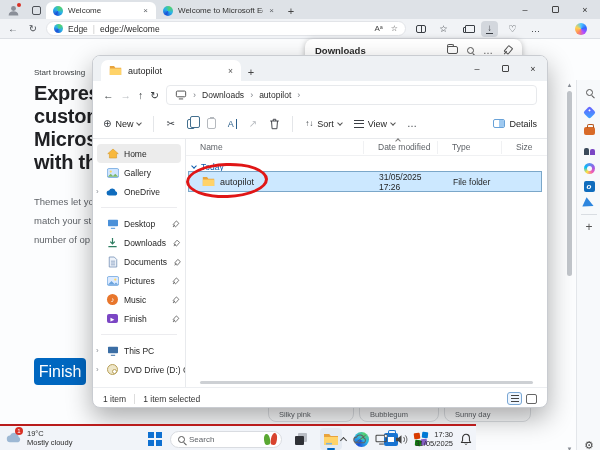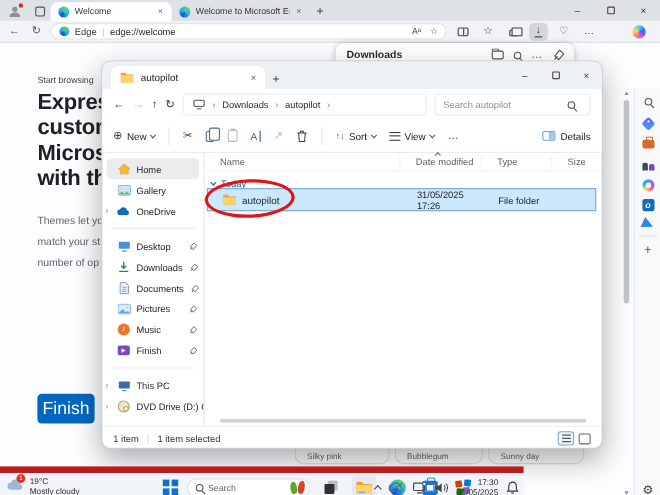--- a/index.html
+++ b/index.html
@@ -142,21 +142,21 @@
   .viewtoggles { margin-left:auto; display:flex; gap:4px; align-items:center; }
   .vw-details { width:15px; height:13px; border:1px solid #7aa7d4; border-radius:3px; background:#eef6ff; display:flex; align-items:center; justify-content:center; }
   .vw-details i { width:8px; height:7px; border-top:1.2px solid #444; border-bottom:1.2px solid #444; position:relative; }
   .vw-details i::after { content:""; position:absolute; left:0; top:2.2px; width:8px; height:1.2px; background:#444; }
   .vw-thumb { width:11px; height:10px; border:1.2px solid #666; border-radius:2px; }
 
   
   .ellipse { position:absolute; left:186px; top:163px; width:82px; height:35px; border:3px solid #e01616; border-radius:50%; transform:rotate(-2deg); z-index:12; }
 
   
-  .taskbar { position:absolute; left:0; top:424px; width:476px; height:26px; background:#f1f4f9; border-top:6px solid #b91c1c; z-index:20; }
+  .taskbar { position:absolute; left:0; top:424px; width:476px; height:26px; background:#f1f4f9; border-top:2px solid #b91c1c; z-index:20; }
   .weather { position:absolute; left:6px; top:3px; display:flex; align-items:center; gap:4px; }
   .wtexts { font-size:7.5px; color:#2b2b2b; line-height:9px; }
   .wbadge { position:absolute; left:9px; top:-2px; width:8px; height:8px; border-radius:50%; background:#d93025; color:#fff; font-size:6px; display:flex; align-items:center; justify-content:center; }
   .centericons { position:absolute; left:148px; top:0; height:26px; display:flex; align-items:center; gap:8px; }
   .winlogo { width:14px; height:14px; display:grid; grid-template-columns:6px 6px; grid-template-rows:6px 6px; gap:1.5px; }
   .winlogo i { background:#0e70d1; }
   .tsearch { width:112px; height:17px; background:#fff; border:1px solid #d9dce1; border-radius:9px; display:flex; align-items:center; padding:0 3px 0 7px; gap:4px; }
   .tsearch input { border:none; outline:none; background:transparent; width:62px; font-size:8px; color:#555; }
   .tsearch input::placeholder { color:#5f6368; }
   .parrots { width:15px; height:13px; position:relative; margin-left:auto; }
@@ -340,24 +340,20 @@
         <svg width="12" height="10" viewBox="0 0 16 14">
             <rect x="1.5" y="1.5" width="13" height="8" rx="1.5" fill="none" stroke="#555" stroke-width="1.4"></rect>
             <path d="M5 12.5h6" stroke="#555" stroke-width="1.4"></path>
           </svg>
         <span class="crumb-sep">›</span>
         <span>Downloads</span>
         <span class="crumb-sep">›</span>
         <span>autopilot</span>
         <span class="crumb-sep">›</span>
       </div>
-      <div class="searchbar">
-        <input placeholder="Search autopilot" style="">
-        <i class="mag"></i>
-      </div>
     </div>
 
     <div class="xtoolbar">
       <span class="tbtn">
         <span class="tico">⊕</span>
         <span>New</span>
         <i class="chev-s"></i>
       </span>
       <i class="tb-div"></i>
       <span class="tico">✂</span>

